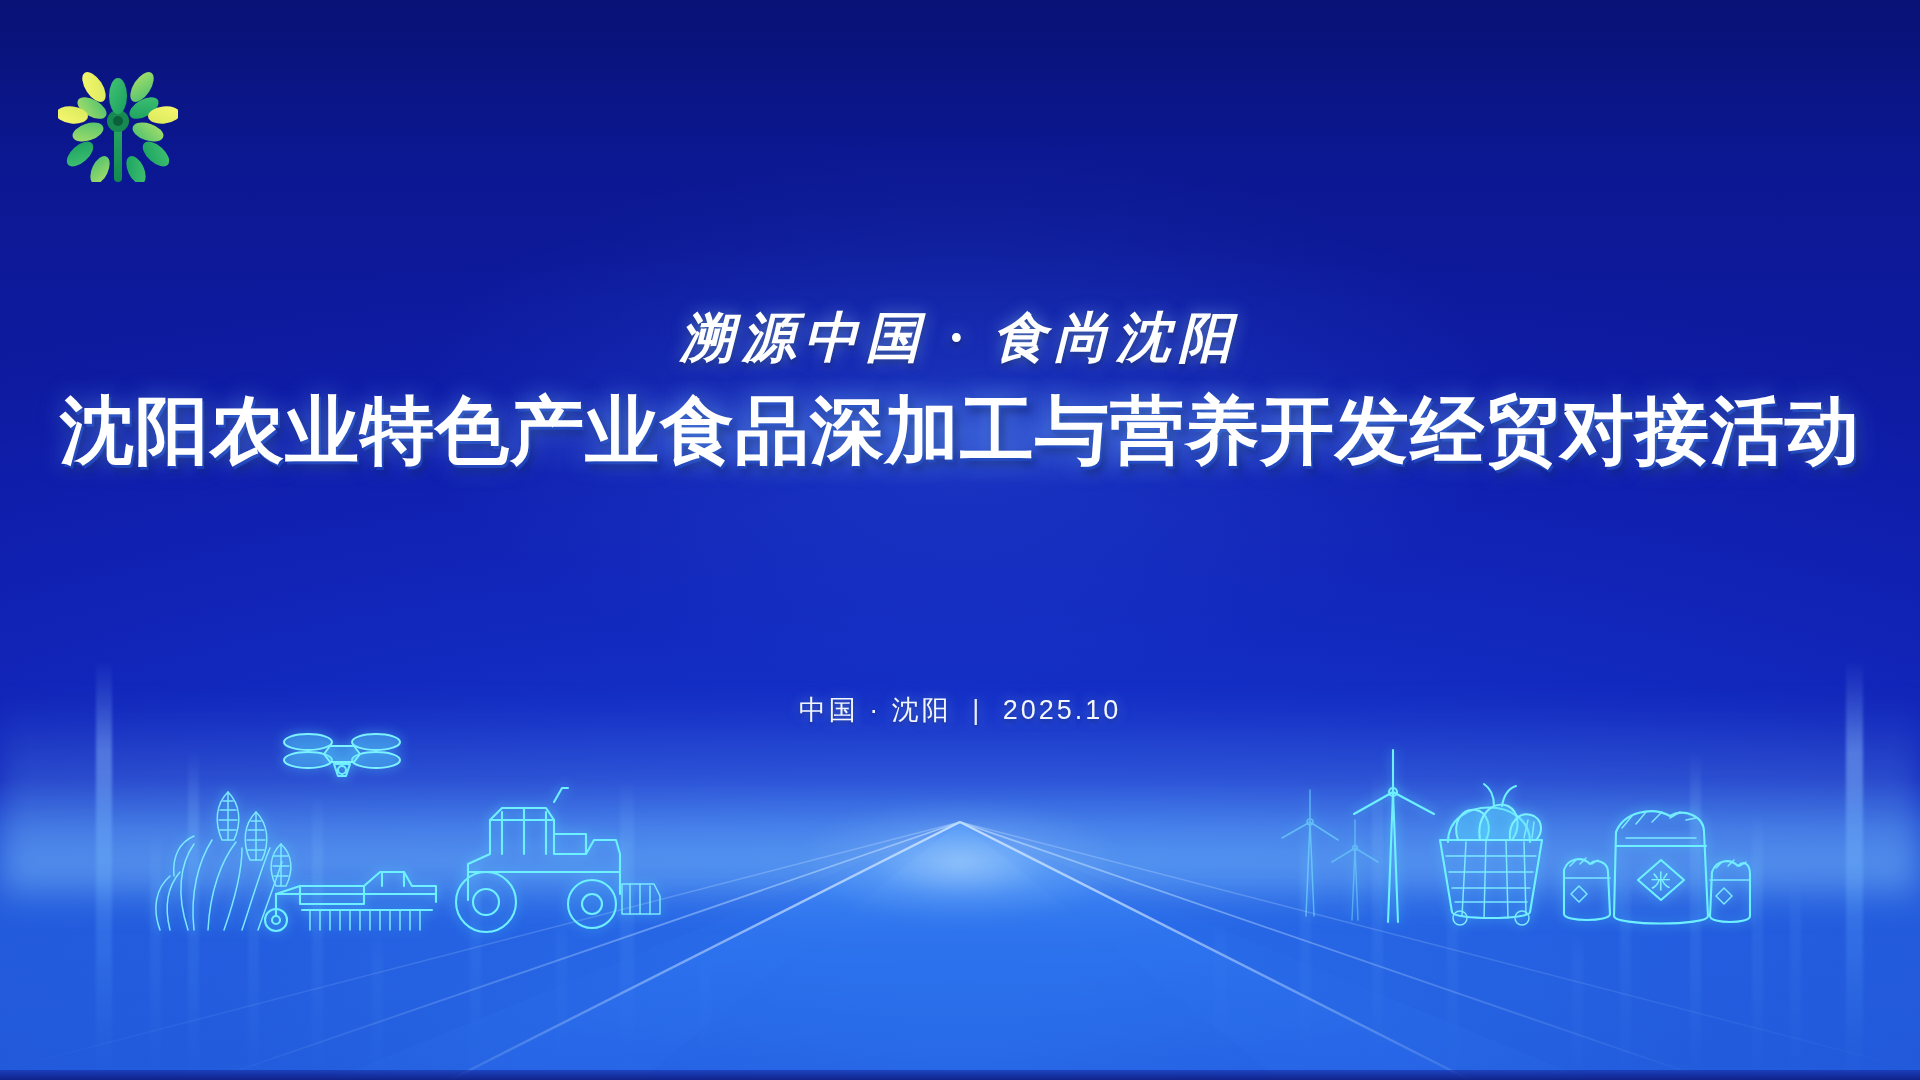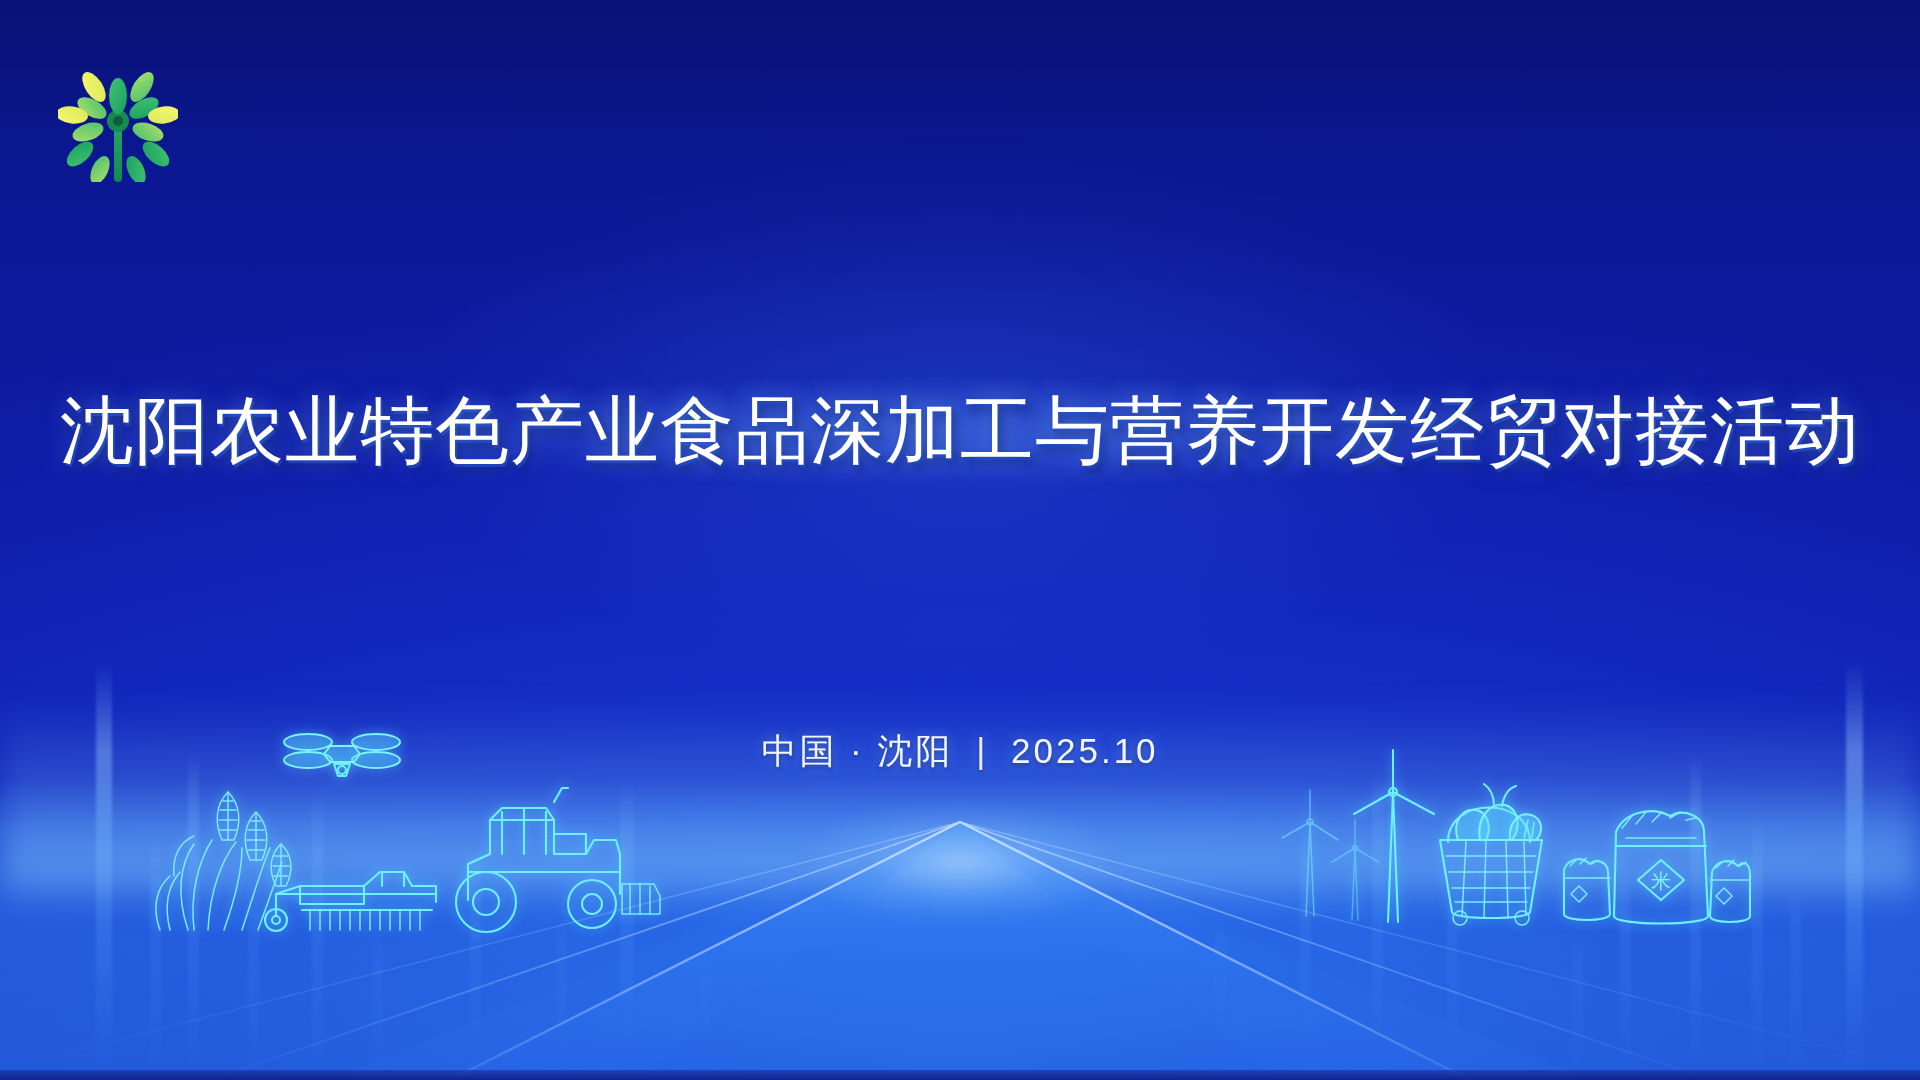--- a/index.html
+++ b/index.html
@@ -99,39 +99,38 @@
   .headline-glow{
     position:absolute;left:50%;top:50%;transform:translate(-50%,-50%);
     width:1640px;height:150px;
     background:radial-gradient(closest-side, rgba(110,170,255,.30), rgba(110,170,255,0) 75%);
   }
   .headline{
     position:relative;
     display:inline-block;
     color:#ffffff;
     font-family:"Liberation Sans","DejaVu Sans",sans-serif;
-    font-weight:400;
+    font-weight:700;
     font-size:74px;line-height:1.06;
     letter-spacing:1px;
     white-space:nowrap;
     text-shadow:
       0 0 22px rgba(120,180,255,.55),
       2px 3px 0 rgba(24,60,185,.85),
       4px 6px 10px rgba(6,20,95,.75);
   }
   .meta{
     position:absolute;left:0;right:0;top:692px;
     text-align:center;
     color:#f2f7ff;
     font-family:"Liberation Sans","DejaVu Sans",sans-serif;
     font-weight:400;
-    font-size:35px;letter-spacing:3px;
+    font-size:27px;letter-spacing:3px;
     text-shadow:0 0 12px rgba(140,195,255,.55), 0 2px 4px rgba(6,20,95,.6);
     white-space:nowrap;
-    margin-top:36px;
   }
   .meta .sep{margin:0 10px;opacity:.95;}
 
   
   .art{position:absolute;bottom:0;pointer-events:none;}
   .art svg{display:block;overflow:visible;}
   .art-left{left:150px;bottom:146px;}
   .art-right{right:170px;bottom:150px;}
   .art-drone{left:282px;bottom:292px;}
   .line{fill:none;stroke:#6ff0ff;stroke-width:2.1;stroke-linecap:round;stroke-linejoin:round;}
@@ -383,20 +382,21 @@
           <ellipse cx="22" cy="96" rx="8.5" ry="16" fill="url(#lfC)" transform="rotate(-132 22 96)"></ellipse>
           <ellipse cx="98" cy="96" rx="8.5" ry="16" fill="url(#lfC)" transform="rotate(132 98 96)"></ellipse>
 
           <ellipse cx="42" cy="112" rx="8" ry="15" fill="url(#lfB)" transform="rotate(-155 42 112)"></ellipse>
           <ellipse cx="78" cy="112" rx="8" ry="15" fill="url(#lfC)" transform="rotate(155 78 112)"></ellipse>
         </g>
       </svg>
     </div>
   </div>
 
+  <div class="subtitle">溯源中国 · 食尚沈阳</div>
 
   <div class="headline-wrap">
     <div class="headline-glow"></div>
     <div class="headline">沈阳农业特色产业食品深加工与营养开发经贸对接活动</div>
   </div>
 
   <div class="meta">
     <span>中国 · 沈阳</span>
     <span class="sep">|</span>
     <span>2025.10</span>

